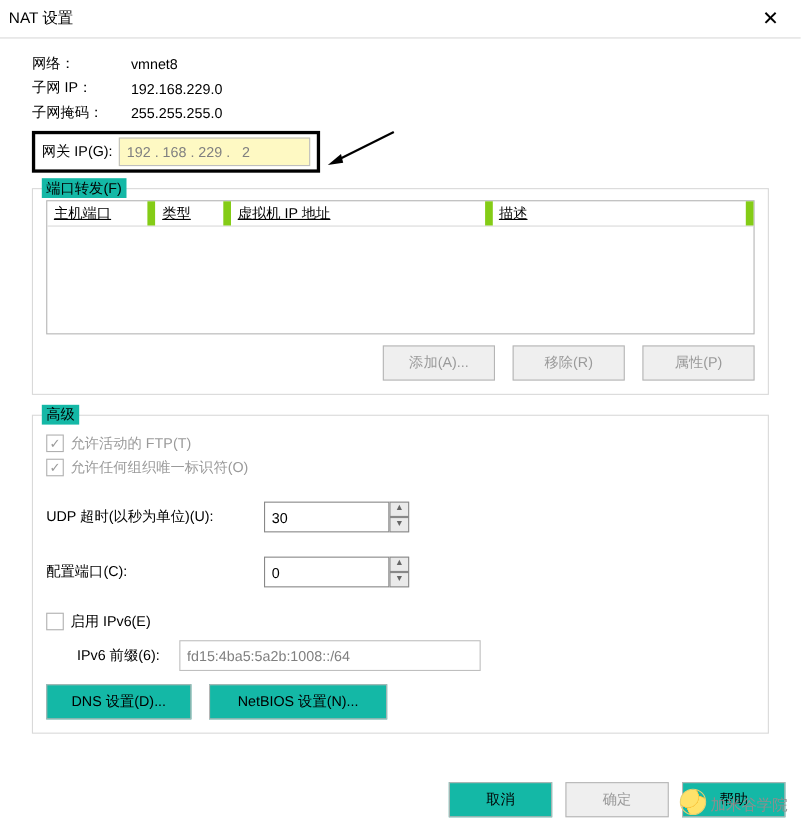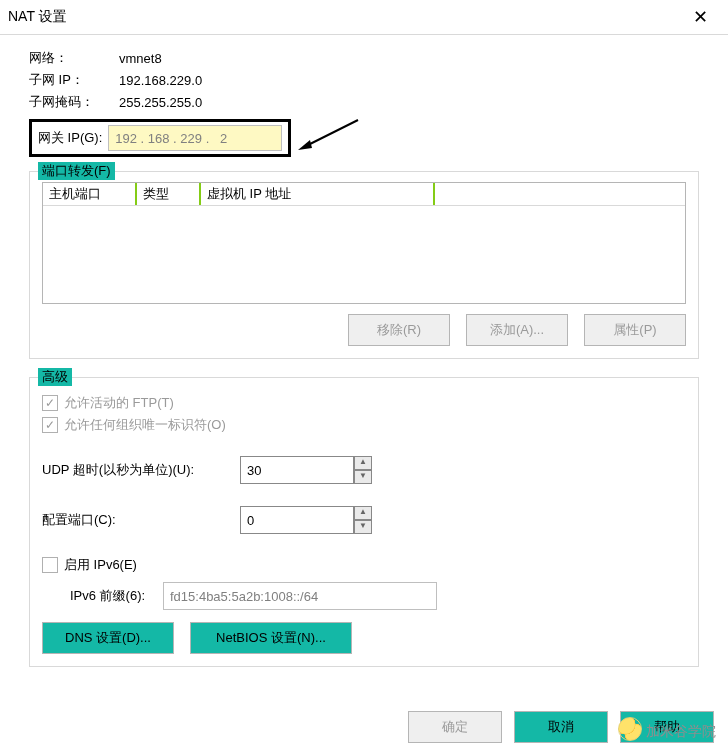--- a/index.html
+++ b/index.html
@@ -13,21 +13,21 @@
   .row .value{}
   .gateway-box{display:inline-flex;align-items:center;border:3px solid #000;padding:3px 6px;margin-top:4px;}
   .gateway-box .glabel{margin-right:6px;}
   .ip-input{width:160px;height:20px;padding:2px 6px;border:1px solid #bfbfbf;background:#fef9c3;color:#808080;font-size:13px;}
   .annotation{position:absolute;left:360px;top:105px;font-size:18px;color:#000;}
   .arrow-svg{position:absolute;left:296px;top:114px;}
   .group{border:1px solid #d9d9d9;padding:10px 12px 12px;margin-top:14px;position:relative;}
   .group-title{position:absolute;top:-10px;left:8px;background:#14b8a6;padding:0 4px;font-size:13px;}
   .table-box{border:1px solid #b5b5b5;height:120px;background:#fff;}
   .thead{display:flex;height:22px;border-bottom:1px solid #d9d9d9;}
-  .th{padding:2px 6px;font-size:13px;border-right:2px solid #84cc16;}
+  .th{padding:2px 6px;font-size:13px;border-right:7px solid #84cc16;text-decoration:underline;}
   .th1{width:80px;}
   .th2{width:50px;}
   .th3{width:220px;}
   .th4{width:220px;}
   .btn-row{display:flex;justify-content:flex-end;gap:16px;margin-top:10px;}
   .btn{min-width:100px;height:30px;border:1px solid #b5b5b5;background:#efefef;font-size:13px;display:flex;align-items:center;justify-content:center;color:#9a9a9a;}
   .btn.enabled{color:#000;background:#14b8a6;}
   .adv-group{border:1px solid #d9d9d9;padding:12px;margin-top:18px;position:relative;}
   .check-row{display:flex;align-items:center;gap:6px;margin:4px 0;}
   .checkbox{width:14px;height:14px;border:1px solid #b0b0b0;display:inline-flex;align-items:center;justify-content:center;font-size:12px;color:#9a9a9a;}
@@ -83,25 +83,26 @@
       <polygon points="2,36 14,26 16,34" fill="#000"></polygon>
     </svg>
 
     <div class="group">
       <span class="group-title">端口转发(F)</span>
       <div class="table-box">
         <div class="thead">
           <div class="th th1">主机端口</div>
           <div class="th th2">类型</div>
           <div class="th th3">虚拟机 IP 地址</div>
+          <div class="th th4">描述</div>
         </div>
       </div>
       <div class="btn-row">
+        <div class="btn">添加(A)...</div>
         <div class="btn">移除(R)</div>
-        <div class="btn">添加(A)...</div>
         <div class="btn">属性(P)</div>
       </div>
     </div>
 
     <div class="adv-group">
       <span class="group-title">高级</span>
 
       <div class="check-row">
         <span class="checkbox">✓</span>
         <span class="check-label">允许活动的 FTP(T)</span>
@@ -145,22 +146,22 @@
 
       <div class="bottom-btns">
         <div class="btn enabled" style="min-width:130px">DNS 设置(D)...</div>
         <div class="btn enabled" style="min-width:160px">NetBIOS 设置(N)...</div>
       </div>
     </div>
 
   </div>
 
   <div class="footer">
+    <div class="btn enabled">取消</div>
     <div class="btn">确定</div>
-    <div class="btn enabled">取消</div>
     <div class="btn enabled">帮助</div>
   </div>
 
   <div class="publisher">
     <span class="publisher-icon"></span>
     <span>加米谷学院</span>
   </div>
 
 </div>
 

